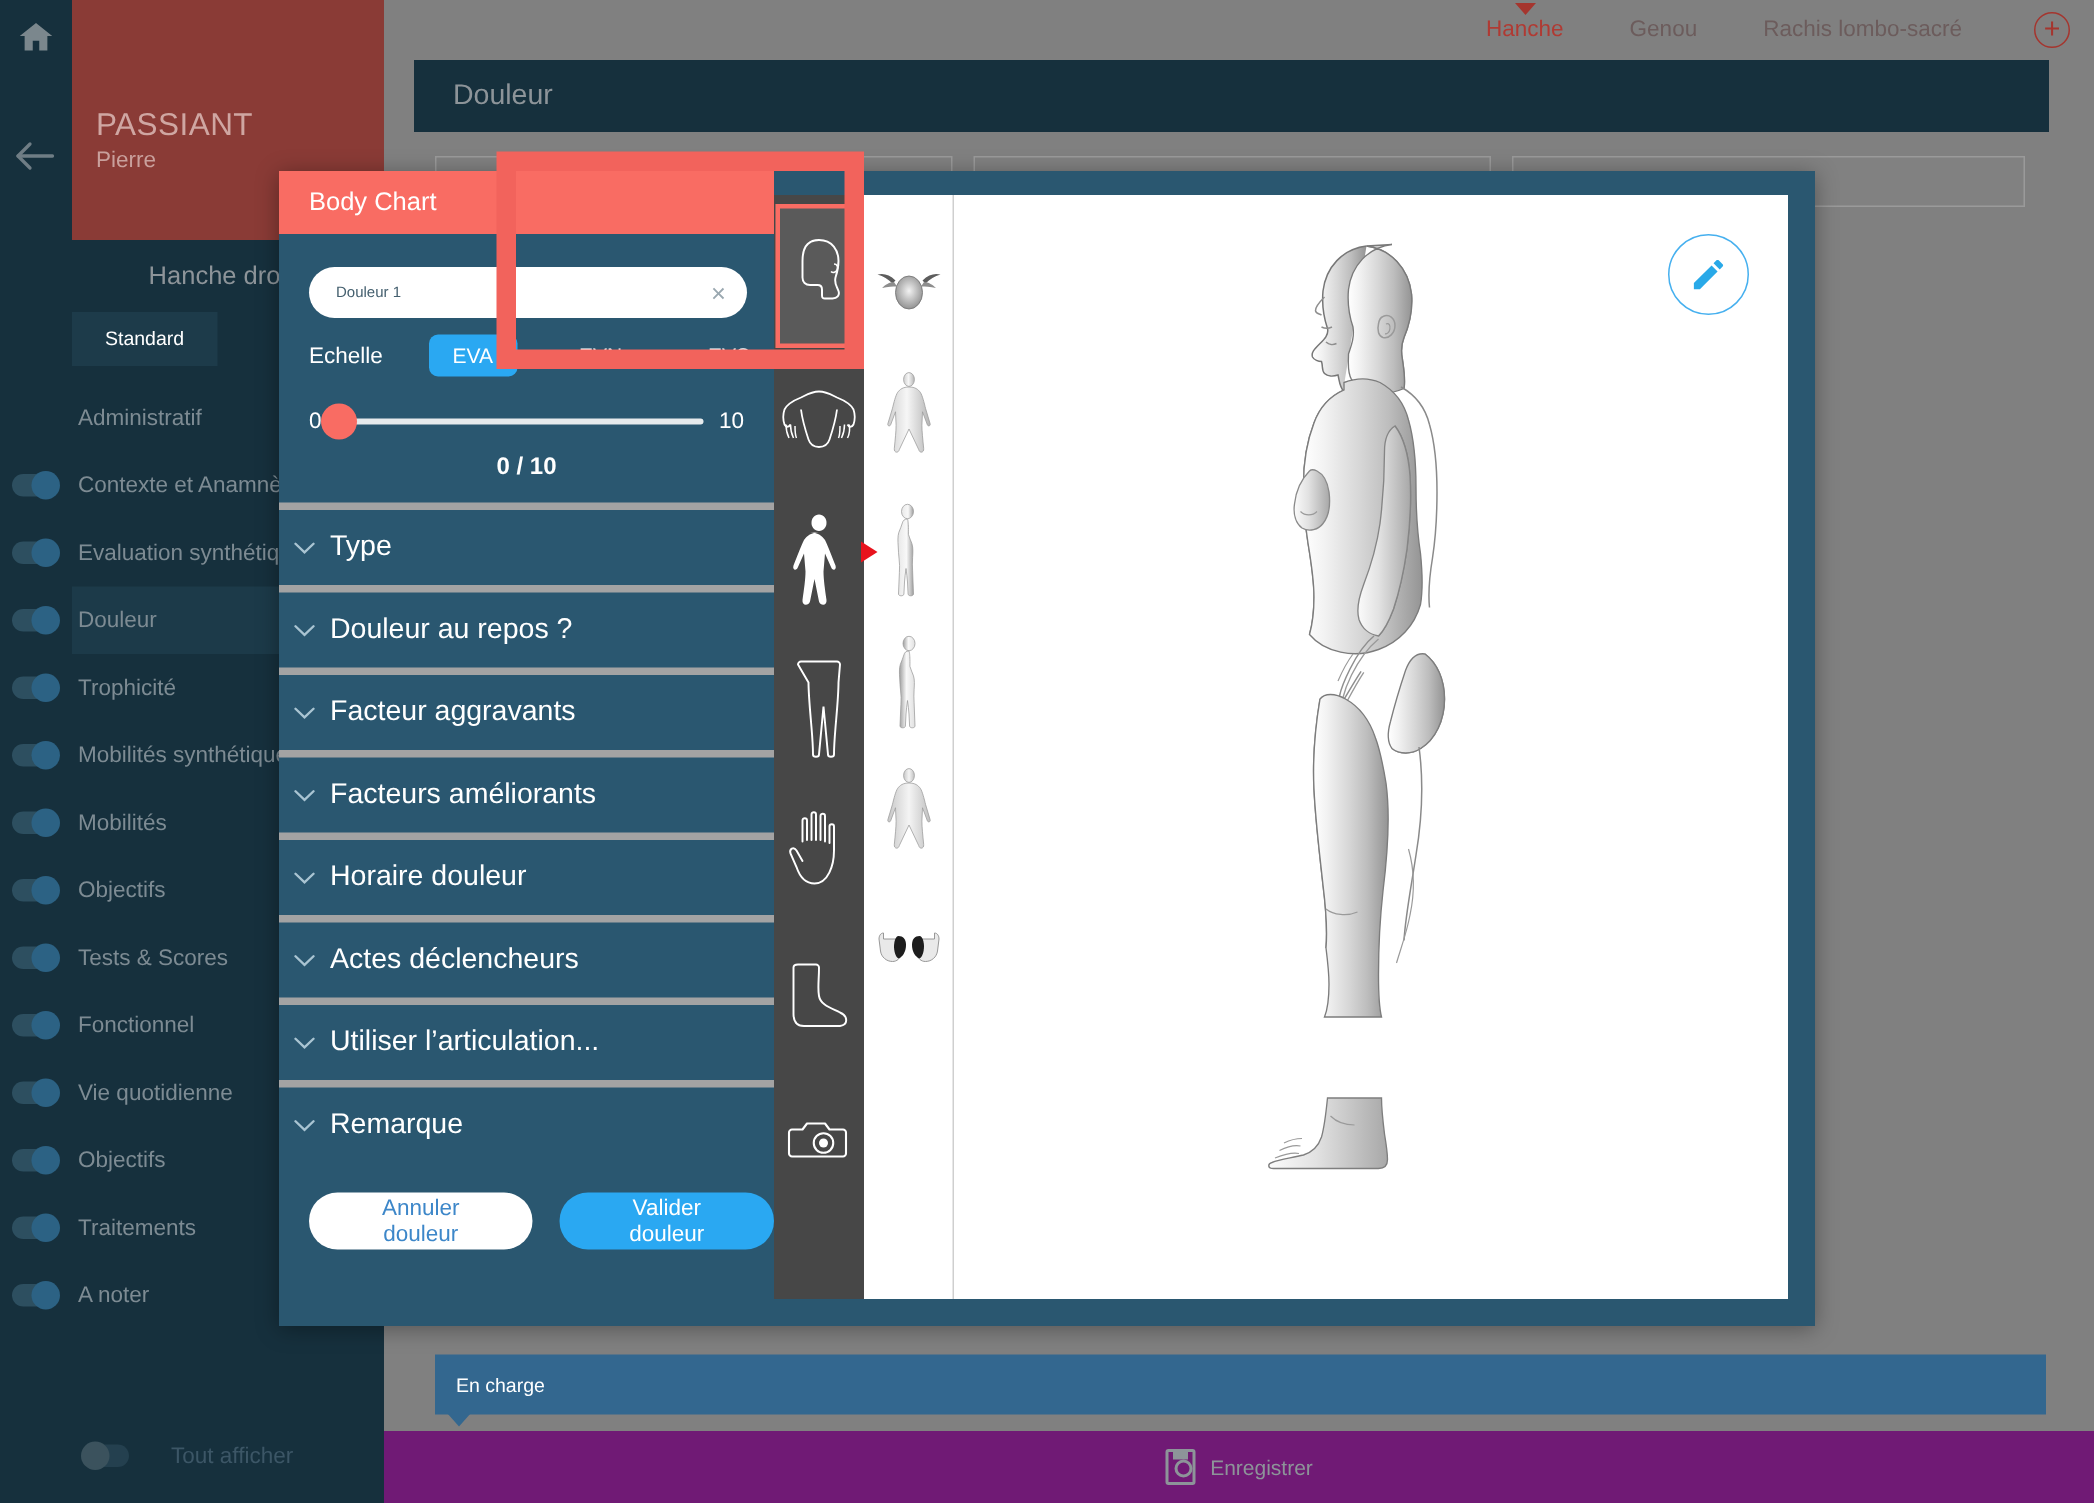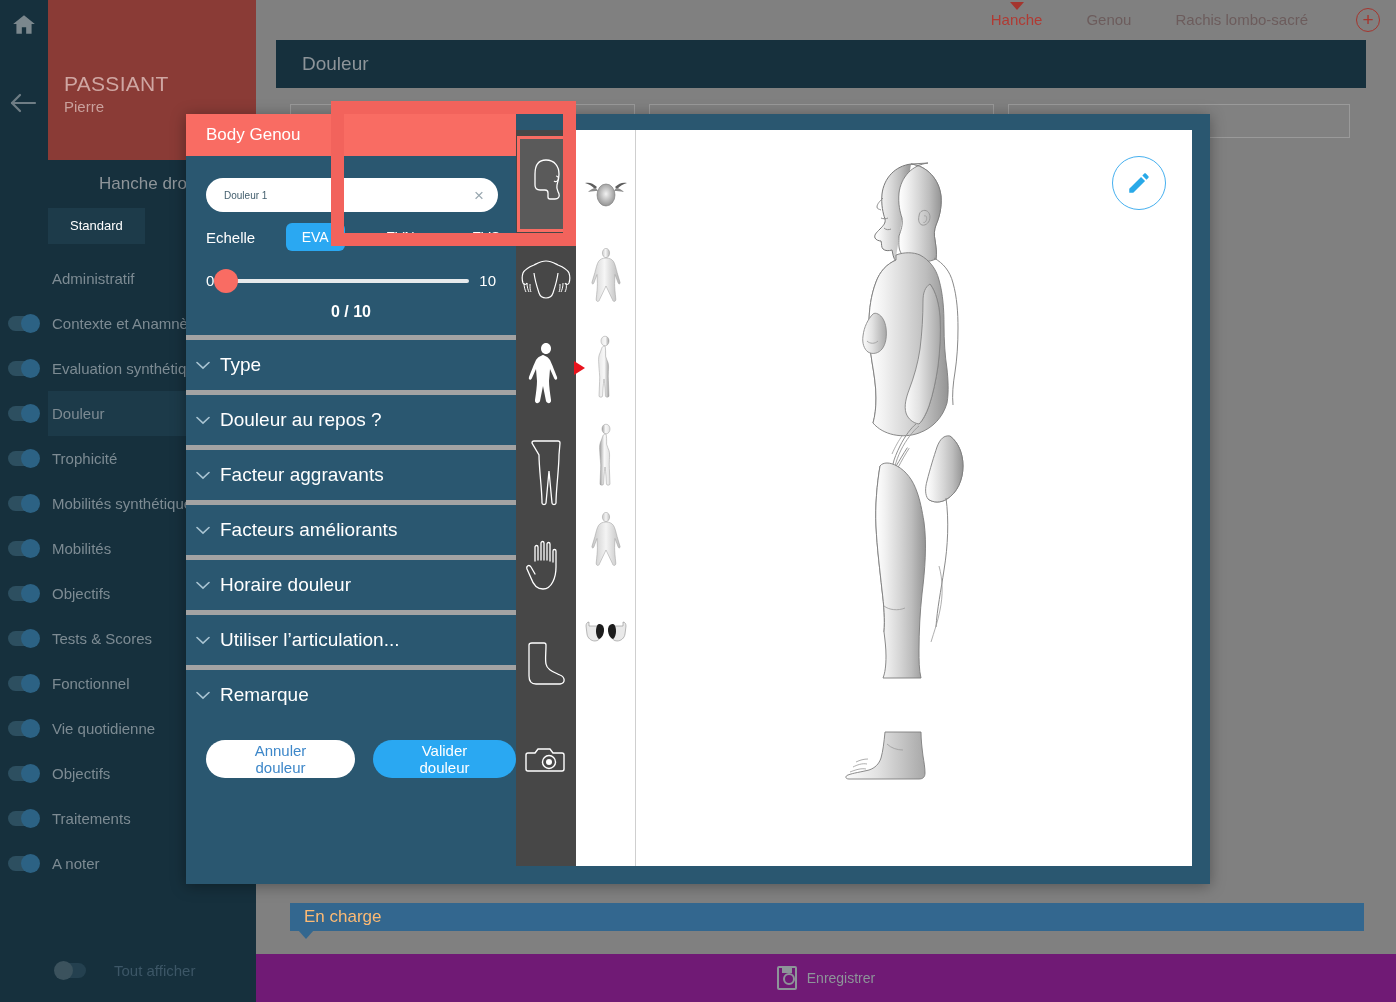--- a/index.html
+++ b/index.html
@@ -42,22 +42,22 @@
     background: #16303d; color: #8d9499; font-size: 19px;
     display: flex; align-items: center; padding-left: 26px;
   }
   .bg-fieldrow { position: absolute; left: 290px; top: 104px; width: 1060px; height: 34px; display: flex; gap: 14px; }
   .bg-field { height: 34px; border: 1px solid #9a9a9a; background: #818181; }
   .bg-field.f1 { width: 345px; }
   .bg-field.f2 { width: 345px; }
   .bg-field.f3 { flex: 1; }
 
   .encharge {
-    position: absolute; left: 290px; top: 903px; width: 1074px; height: 28px;
-    background: #33678f; color: #fdba74; font-size: 17px;
+    position: absolute; left: 290px; top: 903px; width: 1074px; height: 40px;
+    background: #33678f; color: #ffffff; font-size: 13px;
     display: flex; align-items: center; padding-left: 14px;
   }
   .encharge .nub {
     position: absolute; left: 8px; bottom: -8px; width: 0; height: 0;
     border-left: 8px solid transparent; border-right: 8px solid transparent;
     border-top: 9px solid #33678f;
   }
   .bottombar {
     position: absolute; left: 256px; bottom: 0; right: 0; height: 48px;
     background: #701a75; display: flex; align-items: center; justify-content: center; gap: 10px;
@@ -406,21 +406,21 @@
       <span class="tl">Tout afficher</span>
     </div>
   </div>
 
   <div class="bc-header-ext"></div>
 
   <div class="modal">
 
     <div class="modal-left">
       <div class="bc-header">
-        <span>Body Genou</span>
+        <span>Body Chart</span>
       </div>
 
       <div class="name-row">
         <input class="name-input" type="text" value="Douleur 1" style="">
         <button class="name-clear">×</button>
       </div>
 
       <div class="scale-row">
         <span class="lbl">Echelle</span>
         <span class="pill on">EVA</span>
@@ -472,20 +472,28 @@
             </span>
           <span>Facteurs améliorants</span>
         </div>
         <div class="acc-item">
           <span class="chev">
               <svg viewBox="0 0 14 9">
                 <path d="M1 1.5 7 7.2l6-5.7" stroke="#a9c4d2" stroke-width="1.6" fill="none" stroke-linecap="round"></path>
               </svg>
             </span>
           <span>Horaire douleur</span>
+        </div>
+        <div class="acc-item">
+          <span class="chev">
+              <svg viewBox="0 0 14 9">
+                <path d="M1 1.5 7 7.2l6-5.7" stroke="#a9c4d2" stroke-width="1.6" fill="none" stroke-linecap="round"></path>
+              </svg>
+            </span>
+          <span>Actes déclencheurs</span>
         </div>
         <div class="acc-item">
           <span class="chev">
               <svg viewBox="0 0 14 9">
                 <path d="M1 1.5 7 7.2l6-5.7" stroke="#a9c4d2" stroke-width="1.6" fill="none" stroke-linecap="round"></path>
               </svg>
             </span>
           <span>Utiliser l’articulation...</span>
         </div>
         <div class="acc-item">

